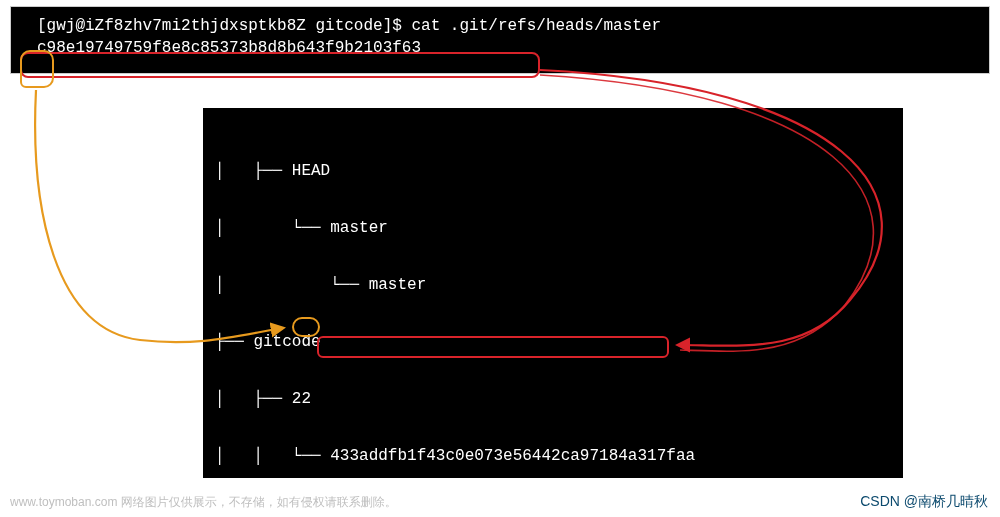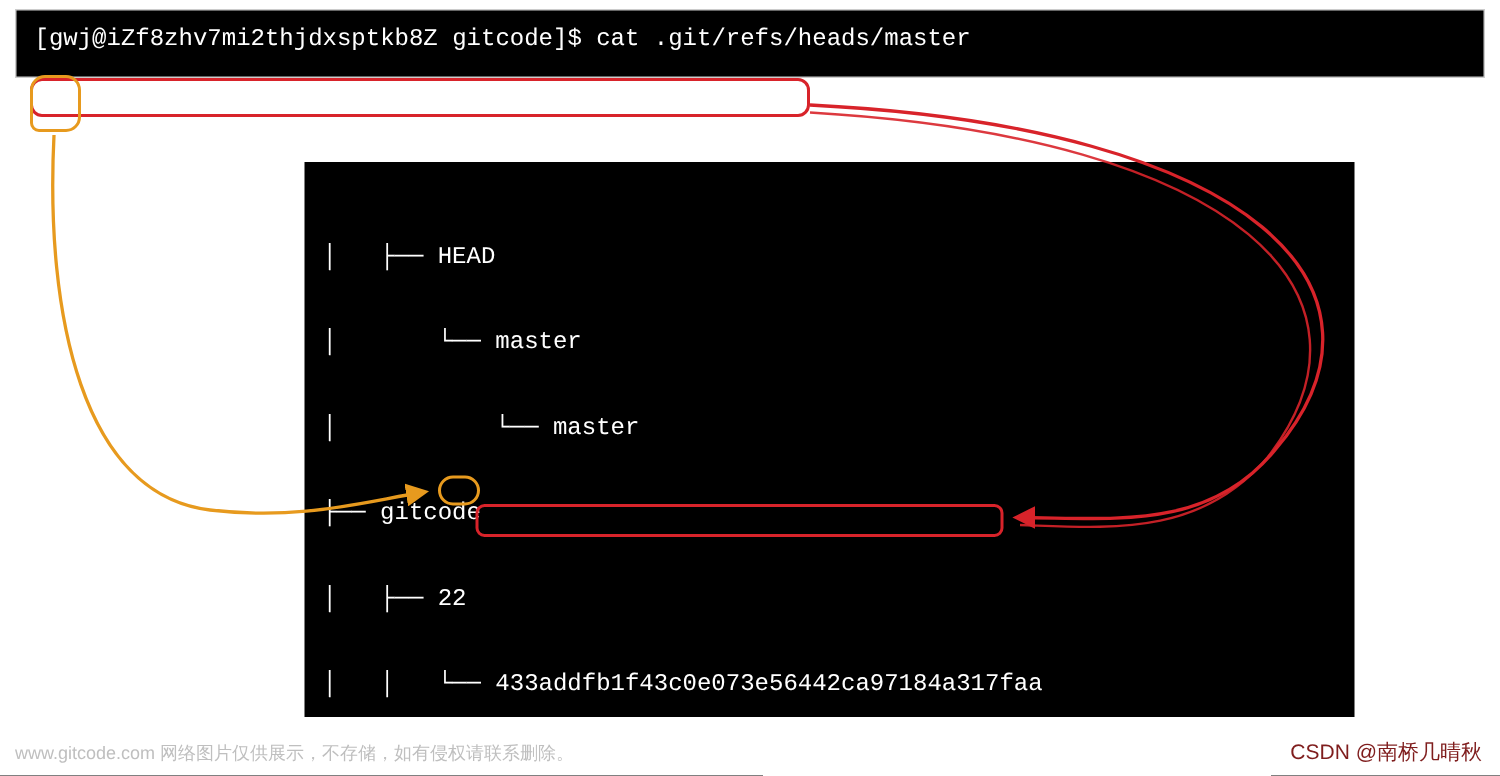--- a/index.html
+++ b/index.html
@@ -14,21 +14,21 @@
   }
 
   
   .top-term {
     position: absolute;
     left: 10px;
     right: 10px;
     top: 6px;
     background: #000;
     color: #fff;
-    padding: 8px 12px 14px 12px;
+    padding: 8px 12px 14px 26px;
     line-height: 22px;
     border: 1px solid #ccc;
   }
   .top-term .prompt { white-space: pre; }
   .top-term .sha { white-space: pre; }
 
   
   .bot-term {
     position: absolute;
     left: 203px;
@@ -113,29 +113,30 @@
     font-size: 12px;
     color: #bfbfbf;
     white-space: pre;
   }
   .wm-right {
     position: absolute;
     right: 12px;
     bottom: 6px;
     font-family: Arial, "Microsoft YaHei", sans-serif;
     font-size: 14px;
-    color: #7f1d1d;
+    color: #0c4a6e;
     white-space: pre;
   }
 </style>
 </head>
 <body>
 
 <div class="top-term">
   <div class="prompt">[gwj@iZf8zhv7mi2thjdxsptkb8Z gitcode]$ cat .git/refs/heads/master</div>
+  <div class="sha">c98e19749759f8e8c85373b8d8b643f9b2103f63</div>
 </div>
 
 <div class="bot-term">
   <div class="row">│   ├── HEAD</div>
   <div class="row">│       └── master</div>
   <div class="row">│           └── master</div>
   <div class="row">├── gitcode</div>
   <div class="row">│   ├── 22</div>
   <div class="row">│   │   └── 433addfb1f43c0e073e56442ca97184a317faa</div>
   
@@ -176,14 +177,14 @@
 
   <path d="M 540 75
            C 830 92, 928 198, 845 305
            C 800 358, 740 352, 680 350" fill="none" stroke="#d8232a" stroke-width="1.6" opacity="0.9"></path>
 
   <path d="M 36 90
            C 30 210, 55 330, 140 340
            C 200 347, 240 335, 283 328" fill="none" stroke="#e79a1e" stroke-width="2.2" marker-end="url(#arrow-orange)"></path>
 </svg>
 
-<div class="wm-left">www.gitcode.com 网络图片仅供展示，不存储，如有侵权请联系删除。</div>
+<div class="wm-left">www.toymoban.com 网络图片仅供展示，不存储，如有侵权请联系删除。</div>
 <div class="wm-right">CSDN @南桥几晴秋</div>
 
 </body></html>

